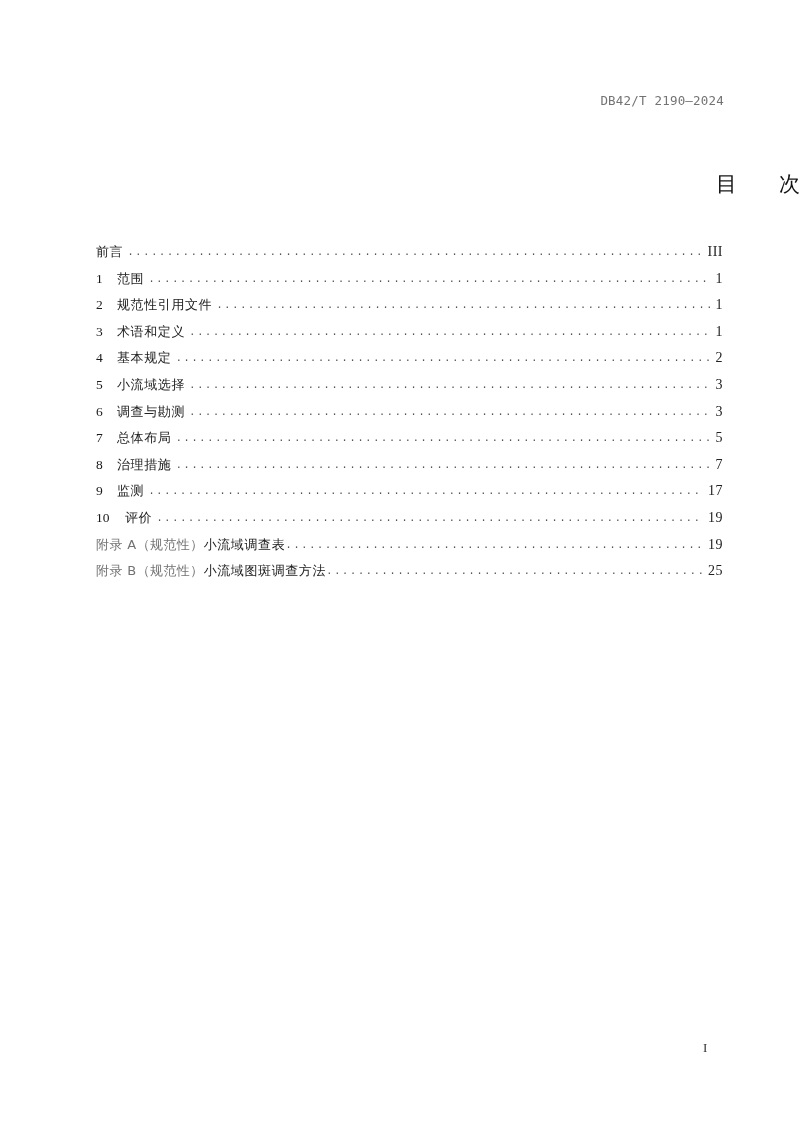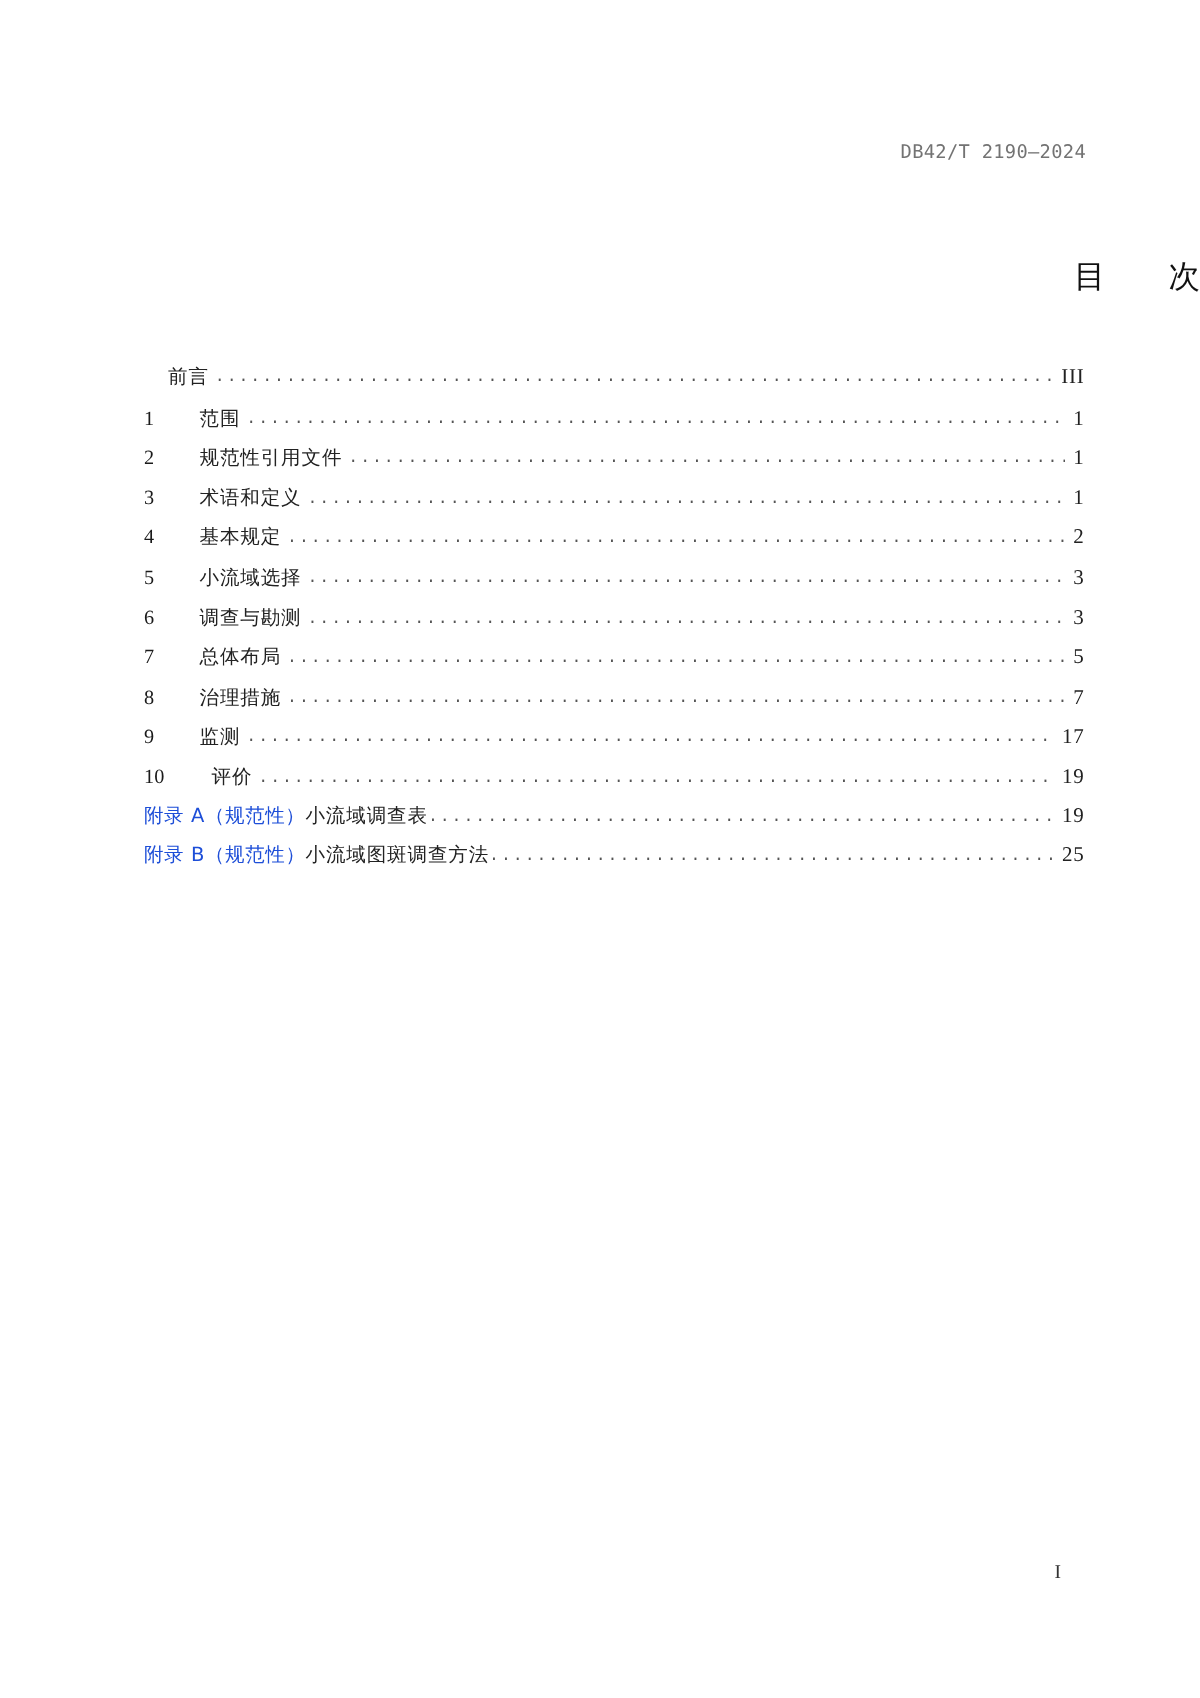--- a/index.html
+++ b/index.html
@@ -64,28 +64,27 @@
       font-size: 13.5px;
     }
     .toc-num.w1 { width: 21px; }
     .toc-num.w2 { width: 29px; }
     .toc-label {
       flex: 0 0 auto;
       font-family: "DejaVu Sans", "Liberation Sans", sans-serif;
       font-size: 13px;
       letter-spacing: 0.6px;
       color: #222;
-      margin-left: 16px;
     }
     .toc-appx {
       flex: 0 0 auto;
       font-family: "DejaVu Sans", "Liberation Sans", sans-serif;
       font-size: 13px;
       letter-spacing: 0.4px;
-      color: #1d4ed8;
+      color: #737373;
     }
     .toc-appx-title {
       flex: 0 0 auto;
       font-family: "DejaVu Sans", "Liberation Sans", sans-serif;
       font-size: 13px;
       letter-spacing: 0.6px;
       color: #222;
     }
     .toc-leader {
       flex: 1 1 auto;

